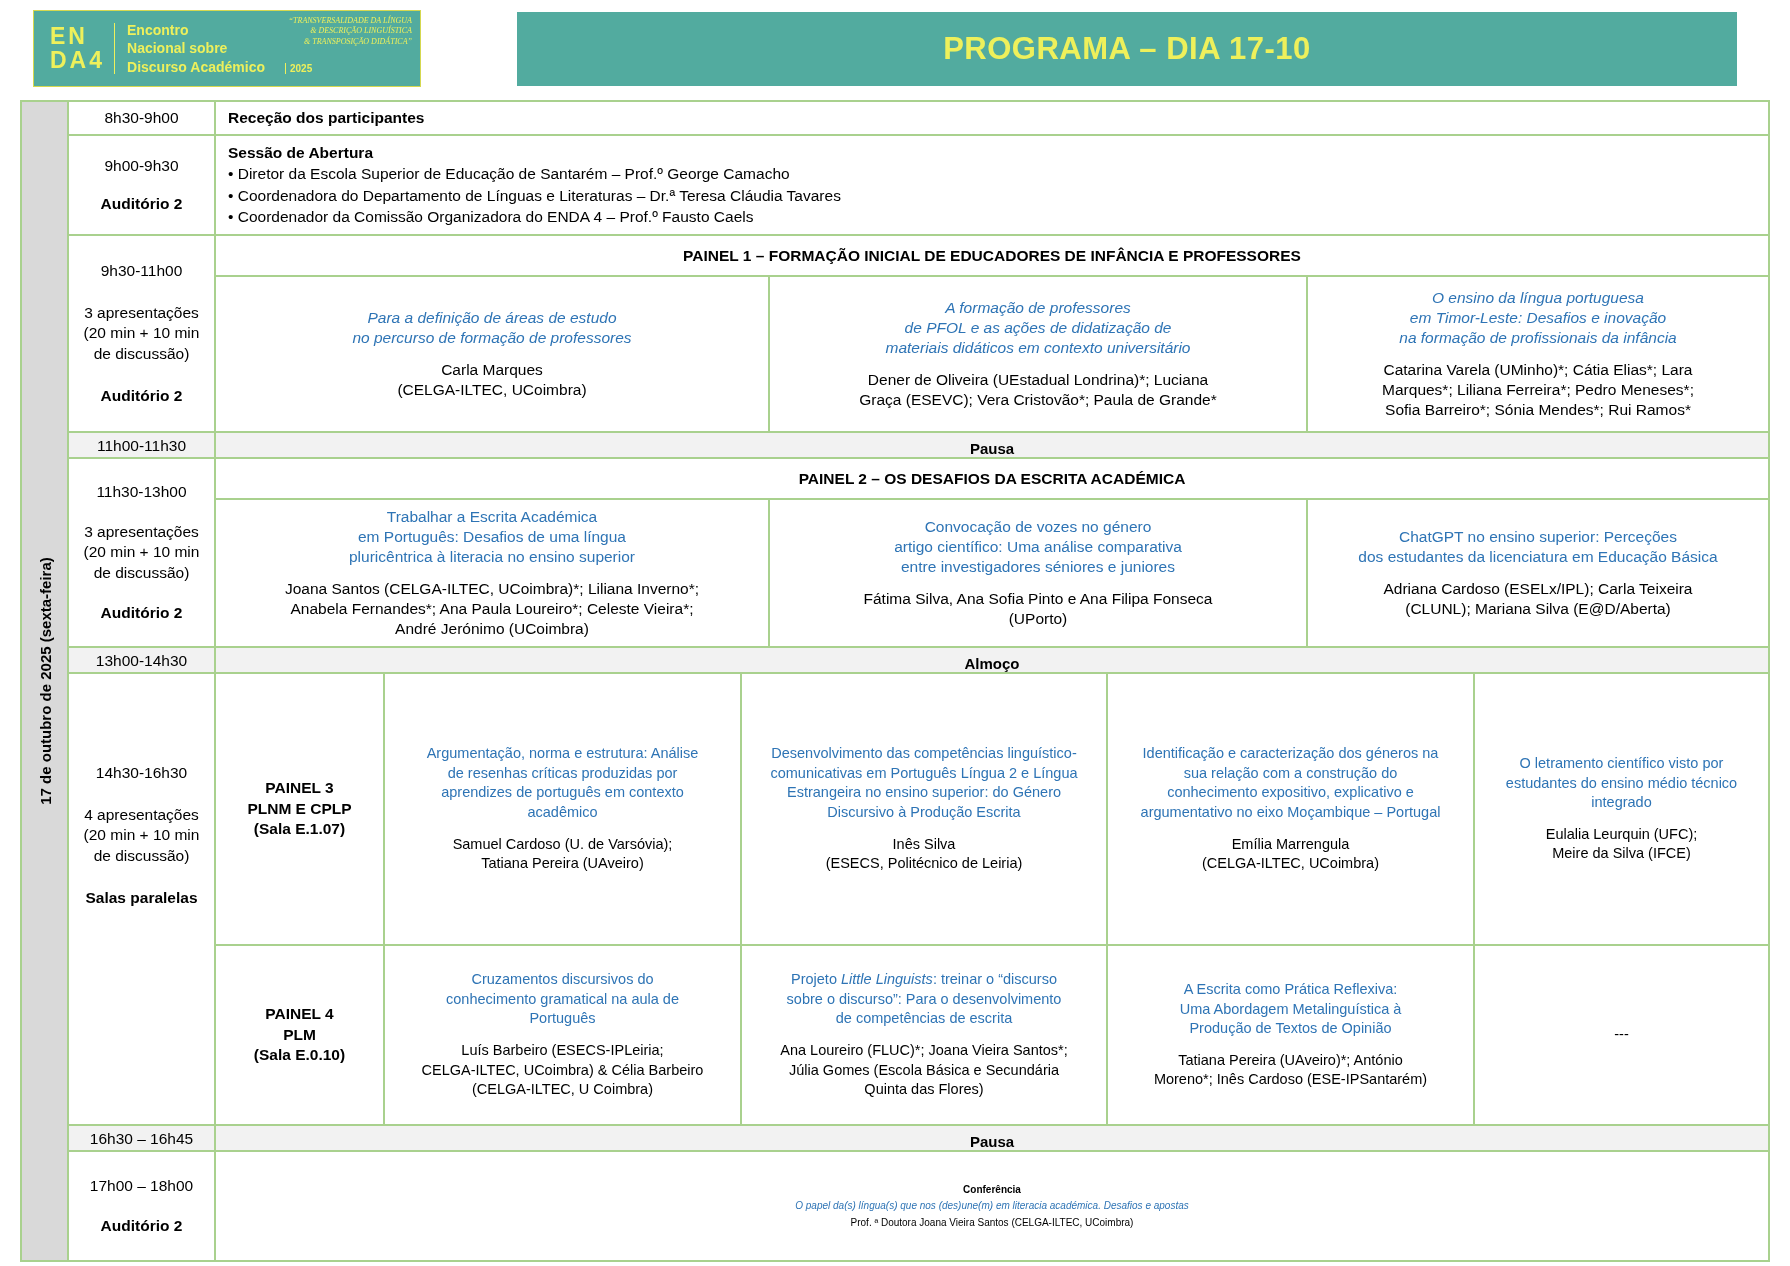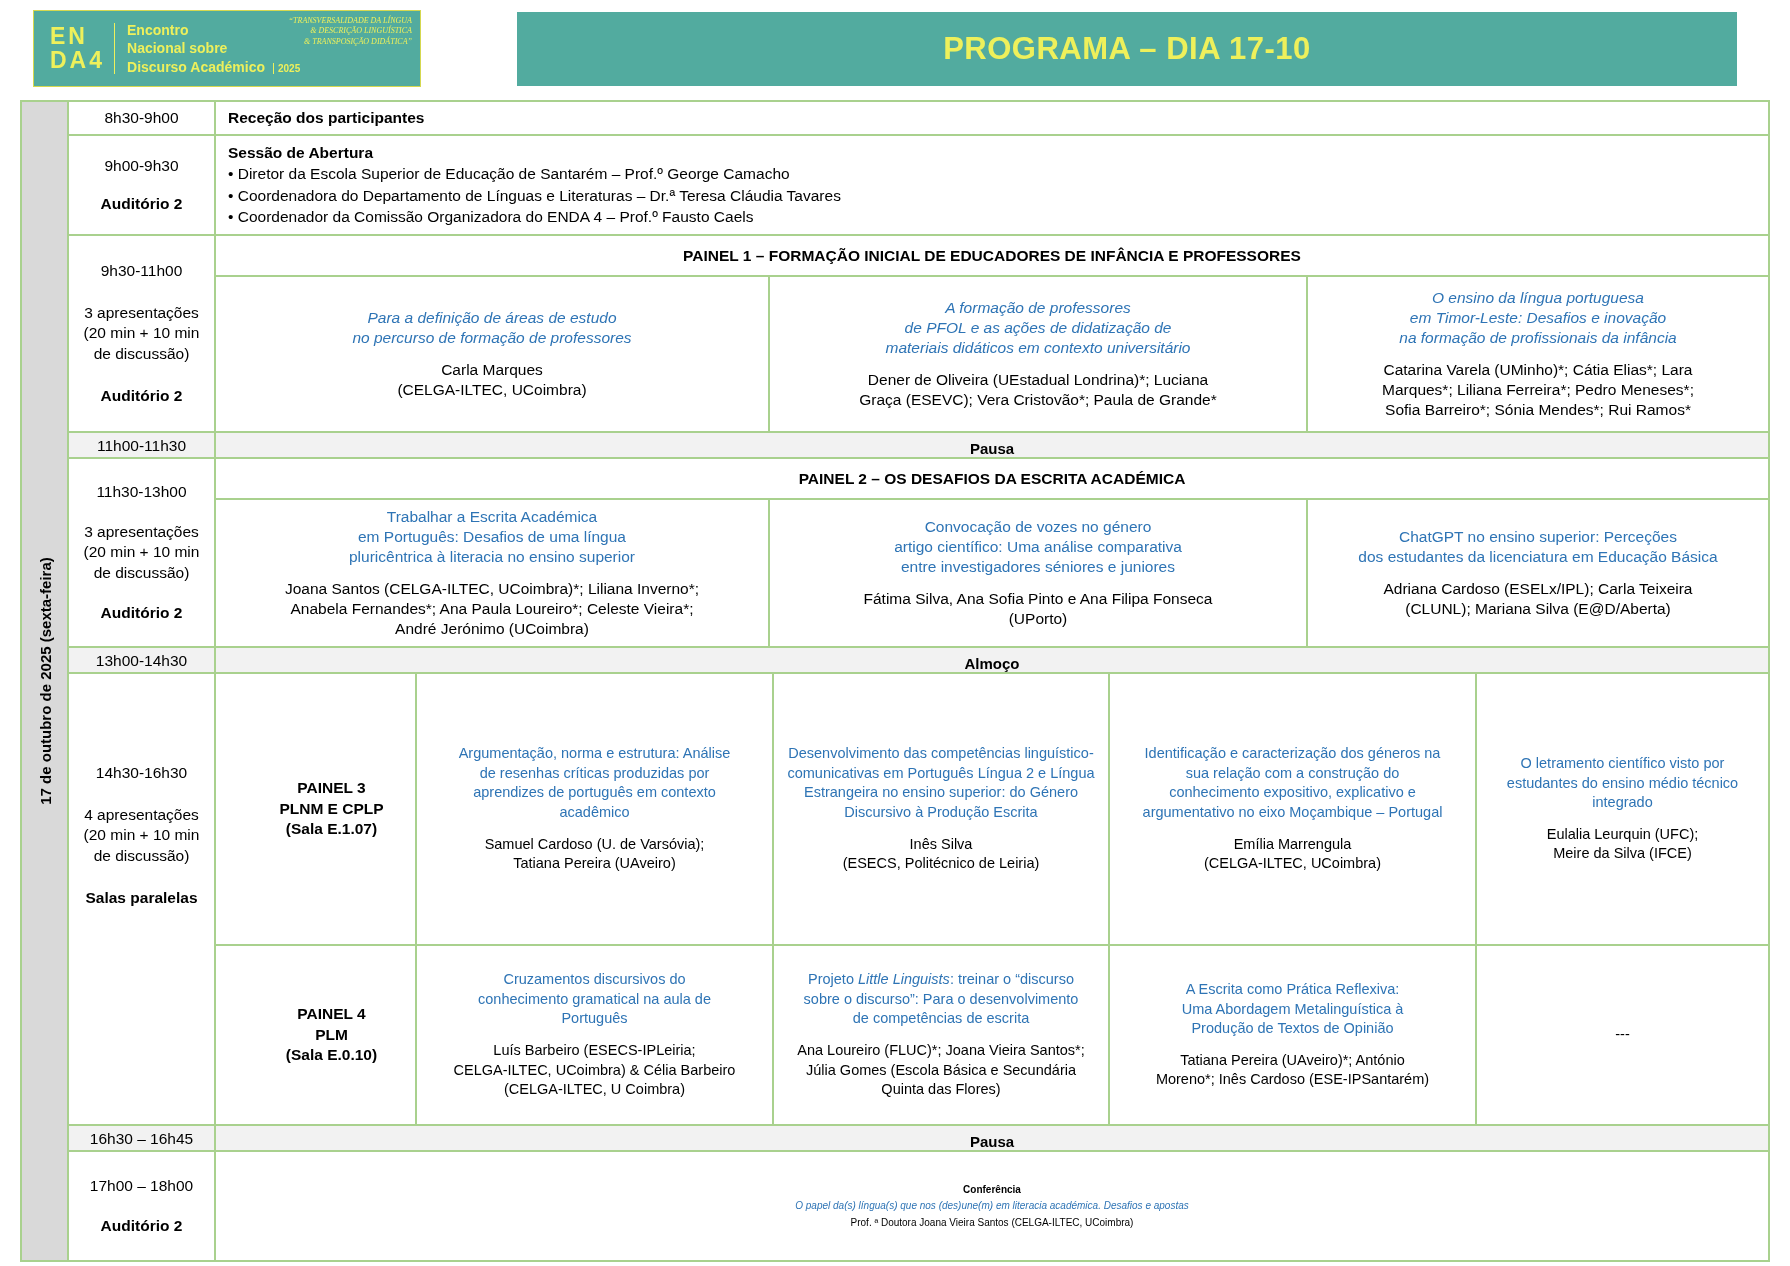--- a/index.html
+++ b/index.html
@@ -17,21 +17,21 @@
 
   
   .logo{position:absolute;left:33px;top:10px;width:388px;height:77px;background:var(--teal);
         border:1px solid #d5d84f;display:flex;align-items:center;padding:6px 10px 6px 16px;}
   .logo-acronym{font-weight:bold;font-size:23px;line-height:1.02;color:var(--yellow);
                 letter-spacing:3px;white-space:pre-line;}
   .logo-divider{width:1px;align-self:stretch;background:var(--yellow);margin:6px 12px 6px 9px;}
   .logo-name-wrap{display:flex;align-items:flex-end;}
   .logo-name{font-weight:bold;font-size:14px;line-height:1.3;color:var(--yellow);white-space:pre-line;}
   .logo-year{font-size:10px;color:var(--yellow);border-left:1px solid var(--yellow);
-             padding-left:4px;margin-left:8px;margin-bottom:2px;font-weight:bold;}
+             padding-left:4px;margin-left:20px;margin-bottom:2px;font-weight:bold;}
   .logo-tagline{position:absolute;right:8px;top:5px;font-family:"Liberation Serif",serif;
                 font-style:italic;font-size:8px;line-height:1.3;color:var(--yellow);
                 text-align:right;white-space:pre-line;}
   .banner{position:absolute;left:517px;top:12px;width:1220px;height:74px;background:var(--teal);
           display:flex;align-items:center;justify-content:center;}
   .banner-title{font-size:31px;font-weight:bold;color:var(--yellow);letter-spacing:.5px;}
 
   
   .schedule{position:absolute;left:20px;top:100px;width:1750px;display:flex;
             border:2px solid var(--green);background:#fff;}
@@ -76,24 +76,24 @@
 
   .r-break{height:26px;background:var(--pause);}
   .break-body{display:flex;align-items:flex-end;justify-content:center;font-weight:bold;font-size:15px;}
   .r-break .time{font-size:15.5px;}
 
   .af-right{flex:1;display:flex;flex-direction:column;border-left:2px solid var(--green);}
   .af-row{display:flex;}
   .af-top{height:270px;}
   .af-bottom{height:180px;border-top:2px solid var(--green);}
   .af-label{width:167px;flex:none;display:flex;align-items:center;justify-content:center;
-            text-align:center;font-weight:bold;font-size:15.5px;line-height:1.35;white-space:pre-line;padding:4px;margin-left:32px;}
+            text-align:center;font-weight:bold;font-size:15.5px;line-height:1.35;white-space:pre-line;padding:4px;}
   .af-row .talk{font-size:14.5px;line-height:1.35;border-left:2px solid var(--green);}
   .aw1{width:357px;flex:none;}
-  .aw2{width:336px;flex:none;}
+  .aw2{width:366px;flex:none;}
   .aw3{width:367px;flex:none;}
   .awflex{flex:1;}
   .af-time{justify-content:center;gap:22px;padding-bottom:130px;}
 
   .r-conf{height:110px;}
   .conf-body{display:flex;flex-direction:column;align-items:center;justify-content:center;
              gap:3px;font-size:10px;line-height:1.35;text-align:center;}
   .conf-heading{font-weight:bold;}
   .conf-title{color:var(--blue);font-style:italic;}
 </style>

